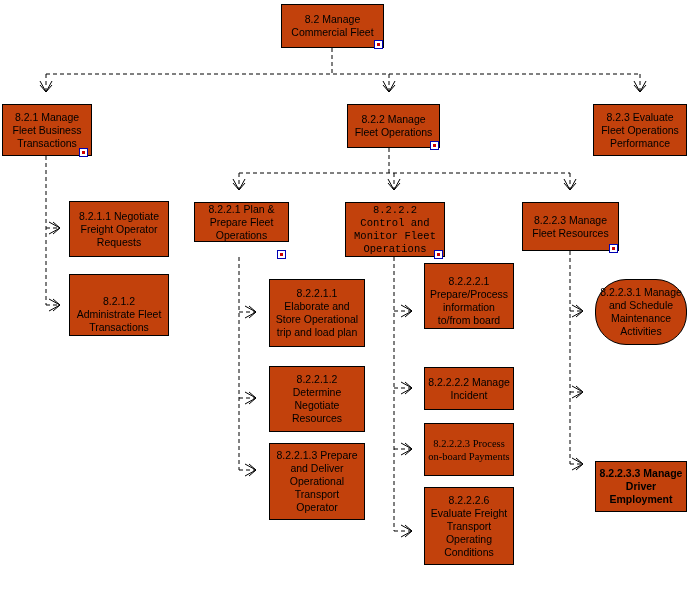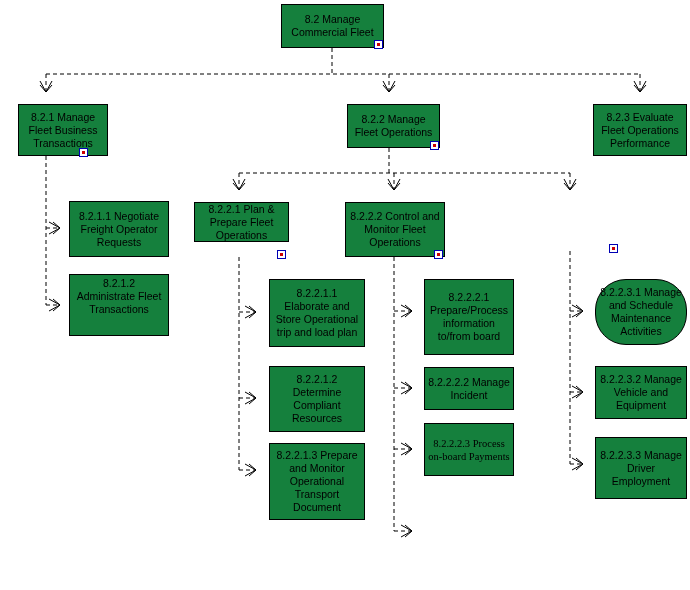--- a/index.html
+++ b/index.html
@@ -13,29 +13,29 @@
     width: 690px;
     height: 590px;
     background: #ffffff;
     font-family: "Liberation Sans", sans-serif;
     overflow: hidden;
   }
   .node {
     position: absolute;
     box-sizing: border-box;
     border: 1px solid #000000;
-    background: #15803d;
+    background: #c2410c;
     display: flex;
     align-items: center;
     justify-content: center;
     text-align: center;
     font-size: 10.5px;
     line-height: 13px;
     color: #000000;
-    padding: 19px 3px;
+    padding: 1px 3px;
     z-index: 3;
   }
   .node .label {
     display: block;
     width: 100%;
   }
   
   .decomp {
     position: absolute;
     width: 9px;
@@ -112,21 +112,21 @@
       <path d="M570,392 L583,392" marker-end="url(#chev)"></path>
       <path d="M570,464 L583,464" marker-end="url(#chev)"></path>
     </g>
   </svg>
 
   <div class="node" style="left:281px; top:4px; width:103px; height:44px;">
     <span class="label">8.2 Manage Commercial Fleet</span>
   </div>
   <div class="decomp" style="left:374px; top:40px;"></div>
 
-  <div class="node" style="left:18px; top:104px; width:90px; height:52px;">
+  <div class="node" style="left:2px; top:104px; width:90px; height:52px;">
     <span class="label">8.2.1 Manage Fleet Business Transactions</span>
   </div>
   <div class="decomp" style="left:79px; top:148px;"></div>
 
   <div class="node" style="left:347px; top:104px; width:93px; height:44px;">
     <span class="label">8.2.2 Manage Fleet Operations</span>
   </div>
   <div class="decomp" style="left:430px; top:141px;"></div>
 
   <div class="node" style="left:593px; top:104px; width:94px; height:52px;">
@@ -139,57 +139,60 @@
 
   <div class="node" style="left:69px; top:274px; width:100px; height:62px;align-items:flex-end;">
     <span class="label">8.2.1.2 Administrate Fleet Transactions</span>
   </div>
 
   <div class="node" style="left:194px; top:202px; width:95px; height:40px;">
     <span class="label">8.2.2.1 Plan &amp; Prepare Fleet Operations</span>
   </div>
   <div class="decomp" style="left:277px; top:250px;"></div>
 
-  <div class="node" style="left:345px; top:202px; width:100px; height:55px;">
+  <div class="node" style="left:345px; top:202px; width:100px; height:55px;font-family:Liberation Mono, monospace;">
     <span class="label">8.2.2.2 Control and Monitor Fleet Operations</span>
   </div>
   <div class="decomp" style="left:434px; top:250px;"></div>
 
+  <div class="node" style="left:522px; top:202px; width:97px; height:49px;">
+    <span class="label">8.2.2.3 Manage Fleet Resources</span>
+  </div>
   <div class="decomp" style="left:609px; top:244px;"></div>
 
   <div class="node" style="left:269px; top:279px; width:96px; height:68px;">
     <span class="label">8.2.2.1.1 Elaborate and Store Operational trip and load plan</span>
   </div>
 
   <div class="node" style="left:269px; top:366px; width:96px; height:66px;">
-    <span class="label">8.2.2.1.2 Determine Compliant Resources</span>
+    <span class="label">8.2.2.1.2 Determine Negotiate Resources</span>
   </div>
 
   <div class="node" style="left:269px; top:443px; width:96px; height:77px;">
-    <span class="label">8.2.2.1.3 Prepare and Monitor Operational Transport Document</span>
+    <span class="label">8.2.2.1.3 Prepare and Deliver Operational Transport Operator</span>
   </div>
 
-  <div class="node" style="left:424px; top:279px; width:90px; height:76px;">
+  <div class="node" style="left:424px; top:263px; width:90px; height:66px;align-items:flex-end;">
     <span class="label">8.2.2.2.1 Prepare/Process information to/from board</span>
   </div>
 
   <div class="node" style="left:424px; top:367px; width:90px; height:43px;">
     <span class="label">8.2.2.2.2 Manage Incident</span>
   </div>
 
   <div class="node" style="left:424px; top:423px; width:90px; height:53px;font-family:Liberation Serif, serif;">
     <span class="label">8.2.2.2.3 Process on-board Payments</span>
   </div>
 
+  <div class="node" style="left:424px; top:487px; width:90px; height:78px;">
+    <span class="label">8.2.2.2.6 Evaluate Freight Transport Operating Conditions</span>
+  </div>
 
   <div class="node" style="left:595px; top:279px; width:92px; height:66px;border-radius:31px;">
     <span class="label">8.2.2.3.1 Manage and Schedule Maintenance Activities</span>
   </div>
 
-  <div class="node" style="left:595px; top:366px; width:92px; height:53px;">
-    <span class="label">8.2.2.3.2 Manage Vehicle and Equipment</span>
-  </div>
 
-  <div class="node" style="left:595px; top:437px; width:92px; height:62px;">
+  <div class="node" style="left:595px; top:461px; width:92px; height:51px;font-weight:bold;">
     <span class="label">8.2.2.3.3 Manage Driver Employment</span>
   </div>
 
 </div>
 
 </body></html>

